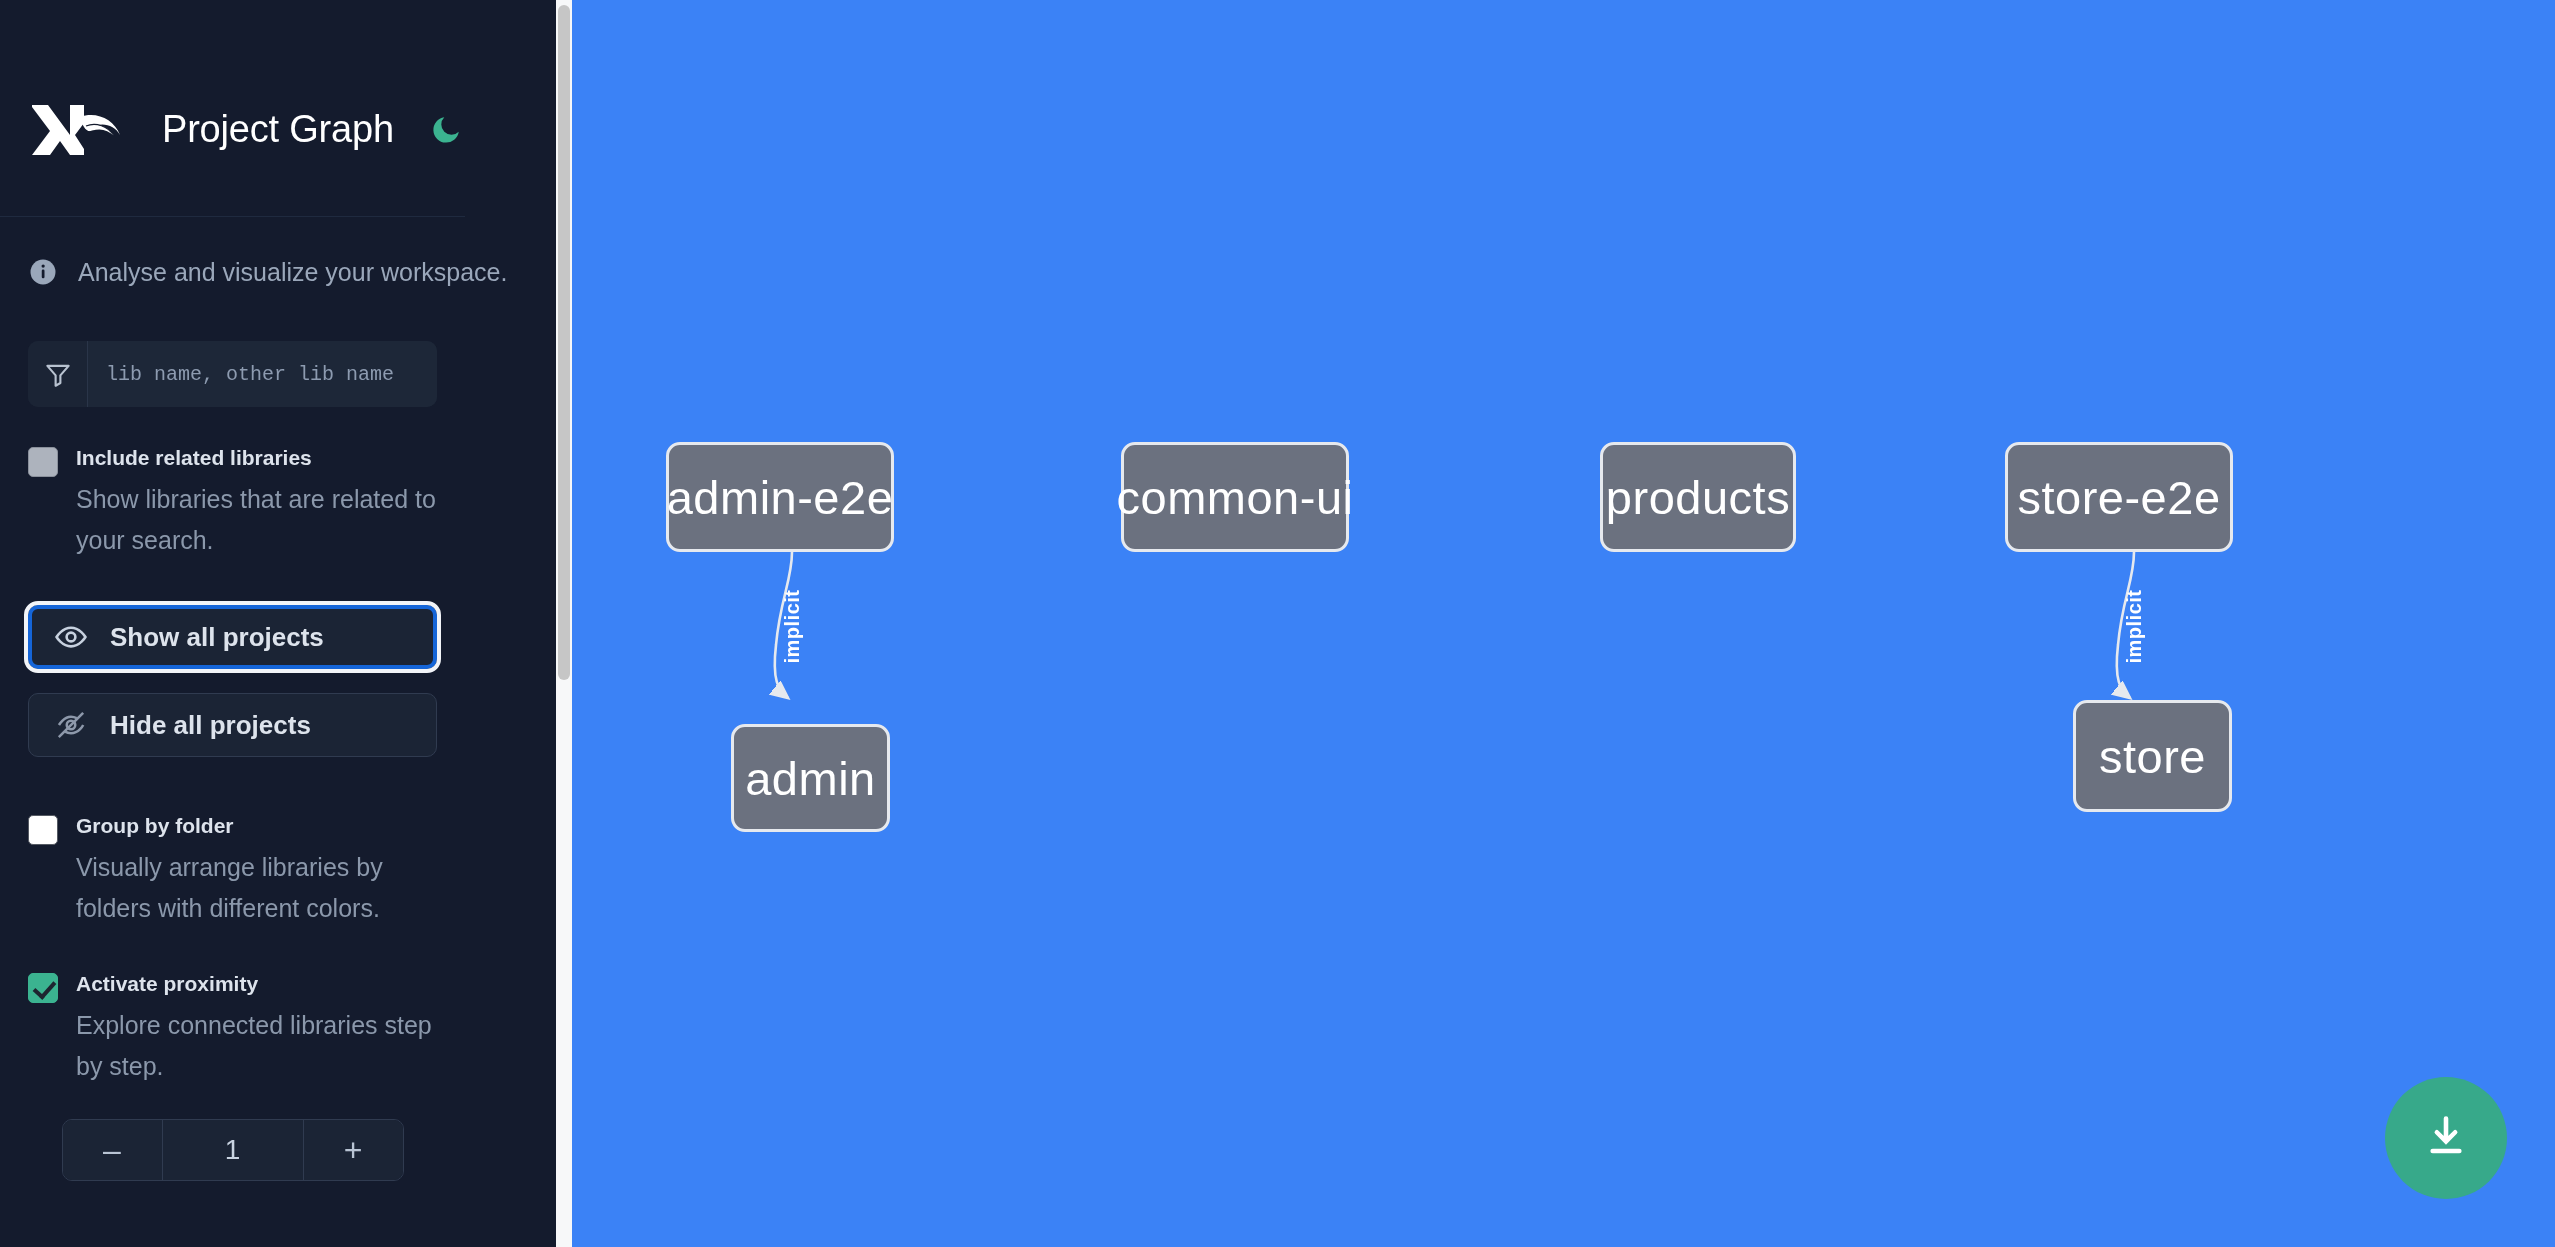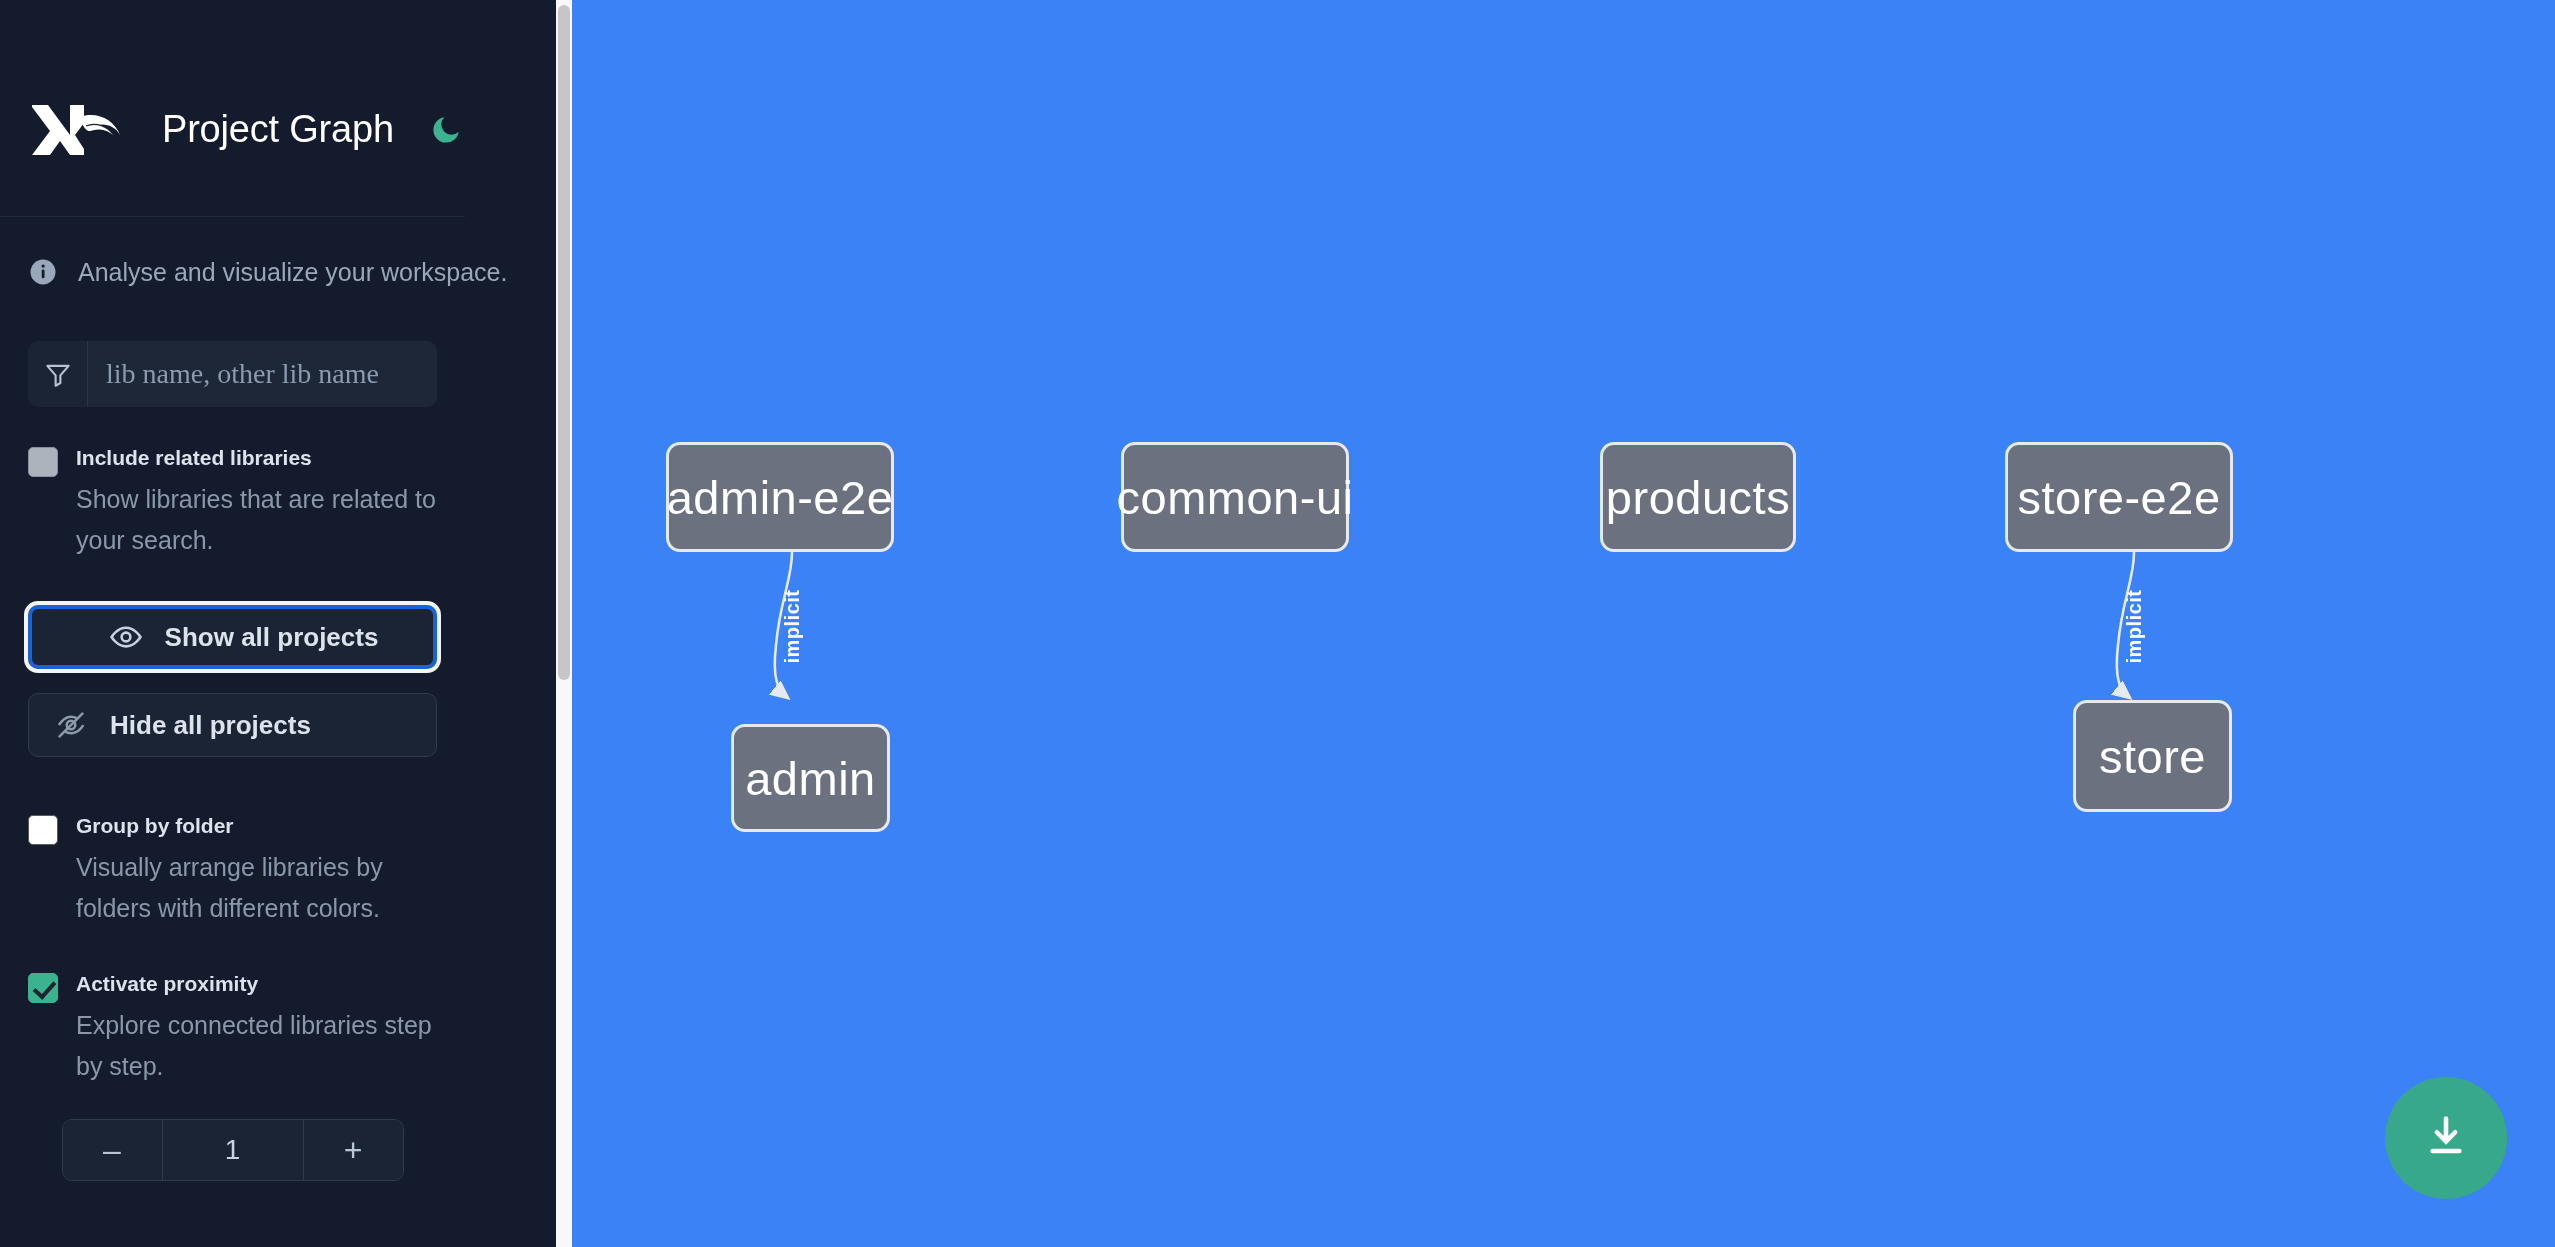--- a/index.html
+++ b/index.html
@@ -69,22 +69,22 @@
     display: flex; align-items: center; justify-content: center;
     border-right: 1px solid #2a3549;
     background: #1b2435;
     cursor: pointer;
   }
   .filter-input {
     flex: 1 1 auto;
     background: #1d2738;
     border: none; outline: none;
     color: #84cc16;
-    font-family: Liberation Serif, serif;
-    font-size: 28px;
+    font-family: Liberation Mono, monospace;
+    font-size: 20px;
     padding: 0 18px;
   }
   .filter-input::placeholder { color: #8d9bb0; }
 
   .opt {
     display: flex;
     padding: 0 28px;
     margin-top: 34px;
   }
   .opt-box { flex: 0 0 auto; width: 30px; height: 30px; margin-top: 6px; }
@@ -135,21 +135,21 @@
     padding-left: 26px;
   }
   .btn.focused {
     border: 4px solid #1565d8;
     outline: 4px solid #f2f4f8;
     padding-left: 22px;
   }
   .btn.plain { border: 1px solid #303b50; padding-left: 25px; }
   .btn-ico { flex: 0 0 auto; width: 34px; height: 34px; margin-right: 22px; }
   .btn-label { white-space: nowrap; }
-  .btn-show { margin-top: 44px; justify-content: center; }
+  .btn-show { margin-top: 44px; }
   .btn-hide { margin-top: 24px; }
 
   .stepper {
     margin: 32px auto 0 auto;
     width: 342px; height: 62px;
     display: flex;
     border: 1px solid #303b50;
     border-radius: 10px;
     overflow: hidden;
   }

